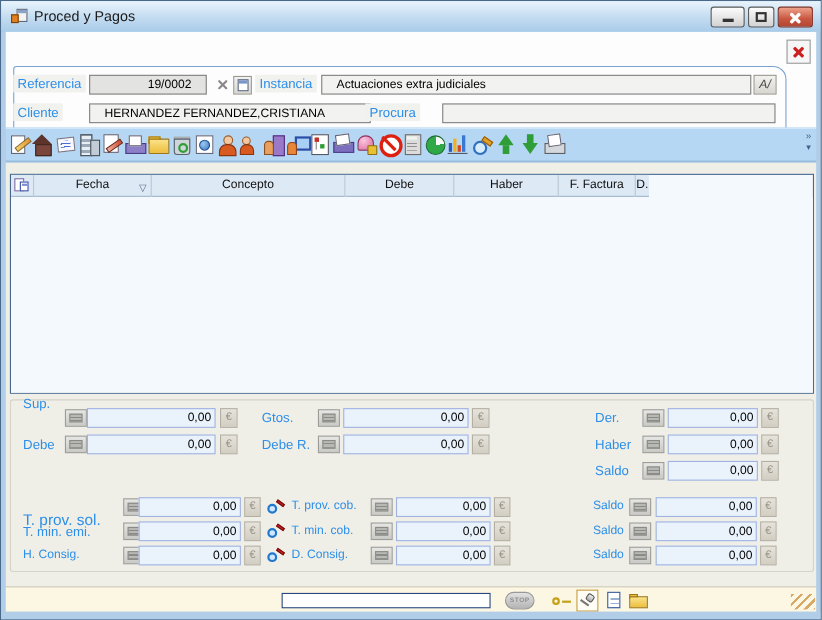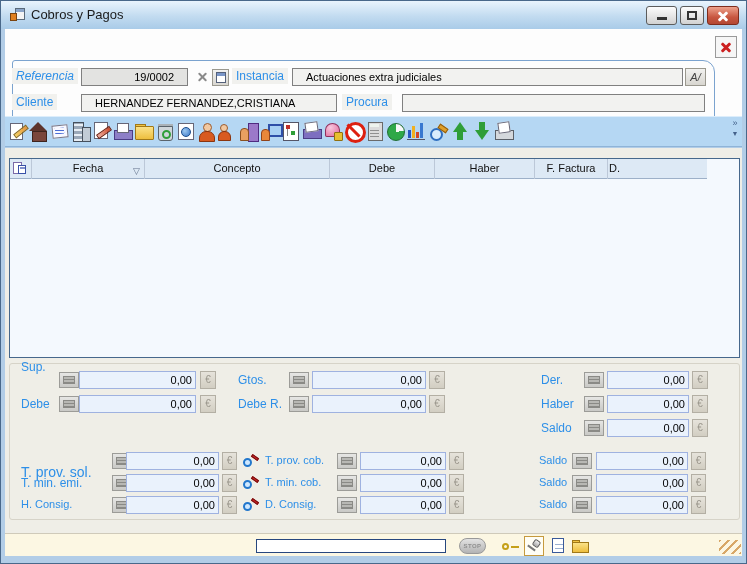--- a/index.html
+++ b/index.html
@@ -111,21 +111,21 @@
   .t-search::after { left:11px; top:6px; width:8px; height:3px; background:#e0a028; border:1px solid #905c10; transform:rotate(35deg); }
   .t-up::before { left:4px; top:2px; border-left:7px solid transparent; border-right:7px solid transparent; border-bottom:10px solid #2f9e38; }
   .t-up::after { left:8px; top:12px; width:6px; height:8px; background:#2f9e38; }
   .t-down::before { left:8px; top:2px; width:6px; height:8px; background:#2f9e38; }
   .t-down::after { left:4px; top:10px; border-left:7px solid transparent; border-right:7px solid transparent; border-top:10px solid #2f9e38; }
   .t-printg::before { left:2px; top:10px; width:17px; height:8px; background:#d4d8dc; border:1px solid #5a6068; }
   .t-printg::after { left:5px; top:2px; width:10px; height:9px; background:#fff; border:1px solid #667; transform:rotate(-8deg); }
   
   .content { position:absolute; left:4px; top:147px; width:739px; height:385px; background:#efeee7; }
   .grid { position:absolute; left:4px; top:10px; width:731px; height:200px; border:1px solid #46688c; background:#f4f9fe; }
-  .ghead { position:absolute; left:0; top:0; width:697px; height:20px; background:#dde9f5; border-bottom:1px solid #9db0c8; display:flex; }
+  .ghead { position:absolute; left:0; top:0; width:580px; height:20px; background:#dde9f5; border-bottom:1px solid #9db0c8; display:flex; }
   .gc { height:20px; border-right:1px solid #bcc8d8; font-size:11px; color:#111; text-align:center; line-height:19px; position:relative; overflow:hidden; }
   .sortg { position:absolute; right:4px; top:3px; font-size:9px; color:#60708a; }
   .hdr-ico { position:absolute; left:2px; top:2px; width:16px; height:15px; }
   .hdr-ico .a { position:absolute; left:1px; top:1px; width:9px; height:12px; background:#fff; border:1px solid #7a6aa8; }
   .hdr-ico .b { position:absolute; left:6px; top:4px; width:8px; height:9px; background:#fff; border:1px solid #3850a8; }
   .hdr-ico .b::before { content:""; position:absolute; left:1px; top:1px; width:5px; height:2px; background:#8090cc; }
   .gbody { position:absolute; left:0; top:20px; width:729px; height:178px; background:#f4f9fe; }
   
   .totbox { position:absolute; left:4px; top:215px; width:731px; height:157px; border:1px solid #d6d3c8; border-radius:3px; }
   .blbl { position:absolute; font-size:12px; color:#2d8fe8; white-space:nowrap; }
@@ -161,54 +161,54 @@
 </head>
 <body>
 
 <div class="win">
 
   <div class="titlebar">
     <div class="appico">
       <i class="bk"></i>
         <i class="fr"></i>
     </div>
-    <span class="title">Cobros y Pagos</span>
+    <span class="title">Proced y Pagos</span>
     <div class="wbtn min">
         <i class="g-min"></i>
       </div>
     <div class="wbtn max">
         <i class="g-max"></i>
       </div>
     <div class="wbtn close">
         <i class="g-x"></i>
       </div>
   </div>
 
   <div class="frame-l"></div>
   <div class="frame-r"></div>
   <div class="frame-b"></div>
 
   <div class="formpanel">
     <div class="groupbox"></div>
 
-    <span class="chip" style="left:7px;top:39px;font-style:italic;">Referencia</span>
+    <span class="chip" style="left:7px;top:39px;">Referencia</span>
     <div class="tfield ref" style="left:76px;top:39px;width:107px;">19/0002</div>
     <div class="clrx">
         <i class="g-x gray"></i>
       </div>
     <div class="smbtn formbtn">
         <i></i>
       </div>
     <span class="chip" style="left:227px;top:39px;">Instancia</span>
     <div class="tfield" style="left:287px;top:39px;width:391px;">Actuaciones extra judiciales</div>
     <div class="smbtn af" style="left:680px;top:39px;width:21px;height:18px;">A/</div>
 
     <span class="chip" style="left:7px;top:65px;">Cliente</span>
     <div class="tfield" style="left:76px;top:65px;width:256px;">HERNANDEZ FERNANDEZ,CRISTIANA</div>
-    <span class="chip" style="left:337px;top:65px;">Procura</span>
+    <span class="chip" style="left:327px;top:65px;">Procura</span>
     <div class="tfield" style="left:397px;top:65px;width:303px;"></div>
 
     <span class="chip" style="left:7px;top:91px;">Contrario</span>
     <div class="tfield" style="left:76px;top:91px;width:256px;">HERNANDEZ JIMENEZ,MARIBEL</div>
     <span class="chip" style="left:341px;top:91px;">Proced.</span>
     <div class="tfield" style="left:397px;top:91px;width:282px;">Abstención jueces</div>
     <div class="notebtn" style="left:681px;top:88px;">
       <i class="cov"></i>
         <i class="pg"></i>
         <i class="scrib"></i>

